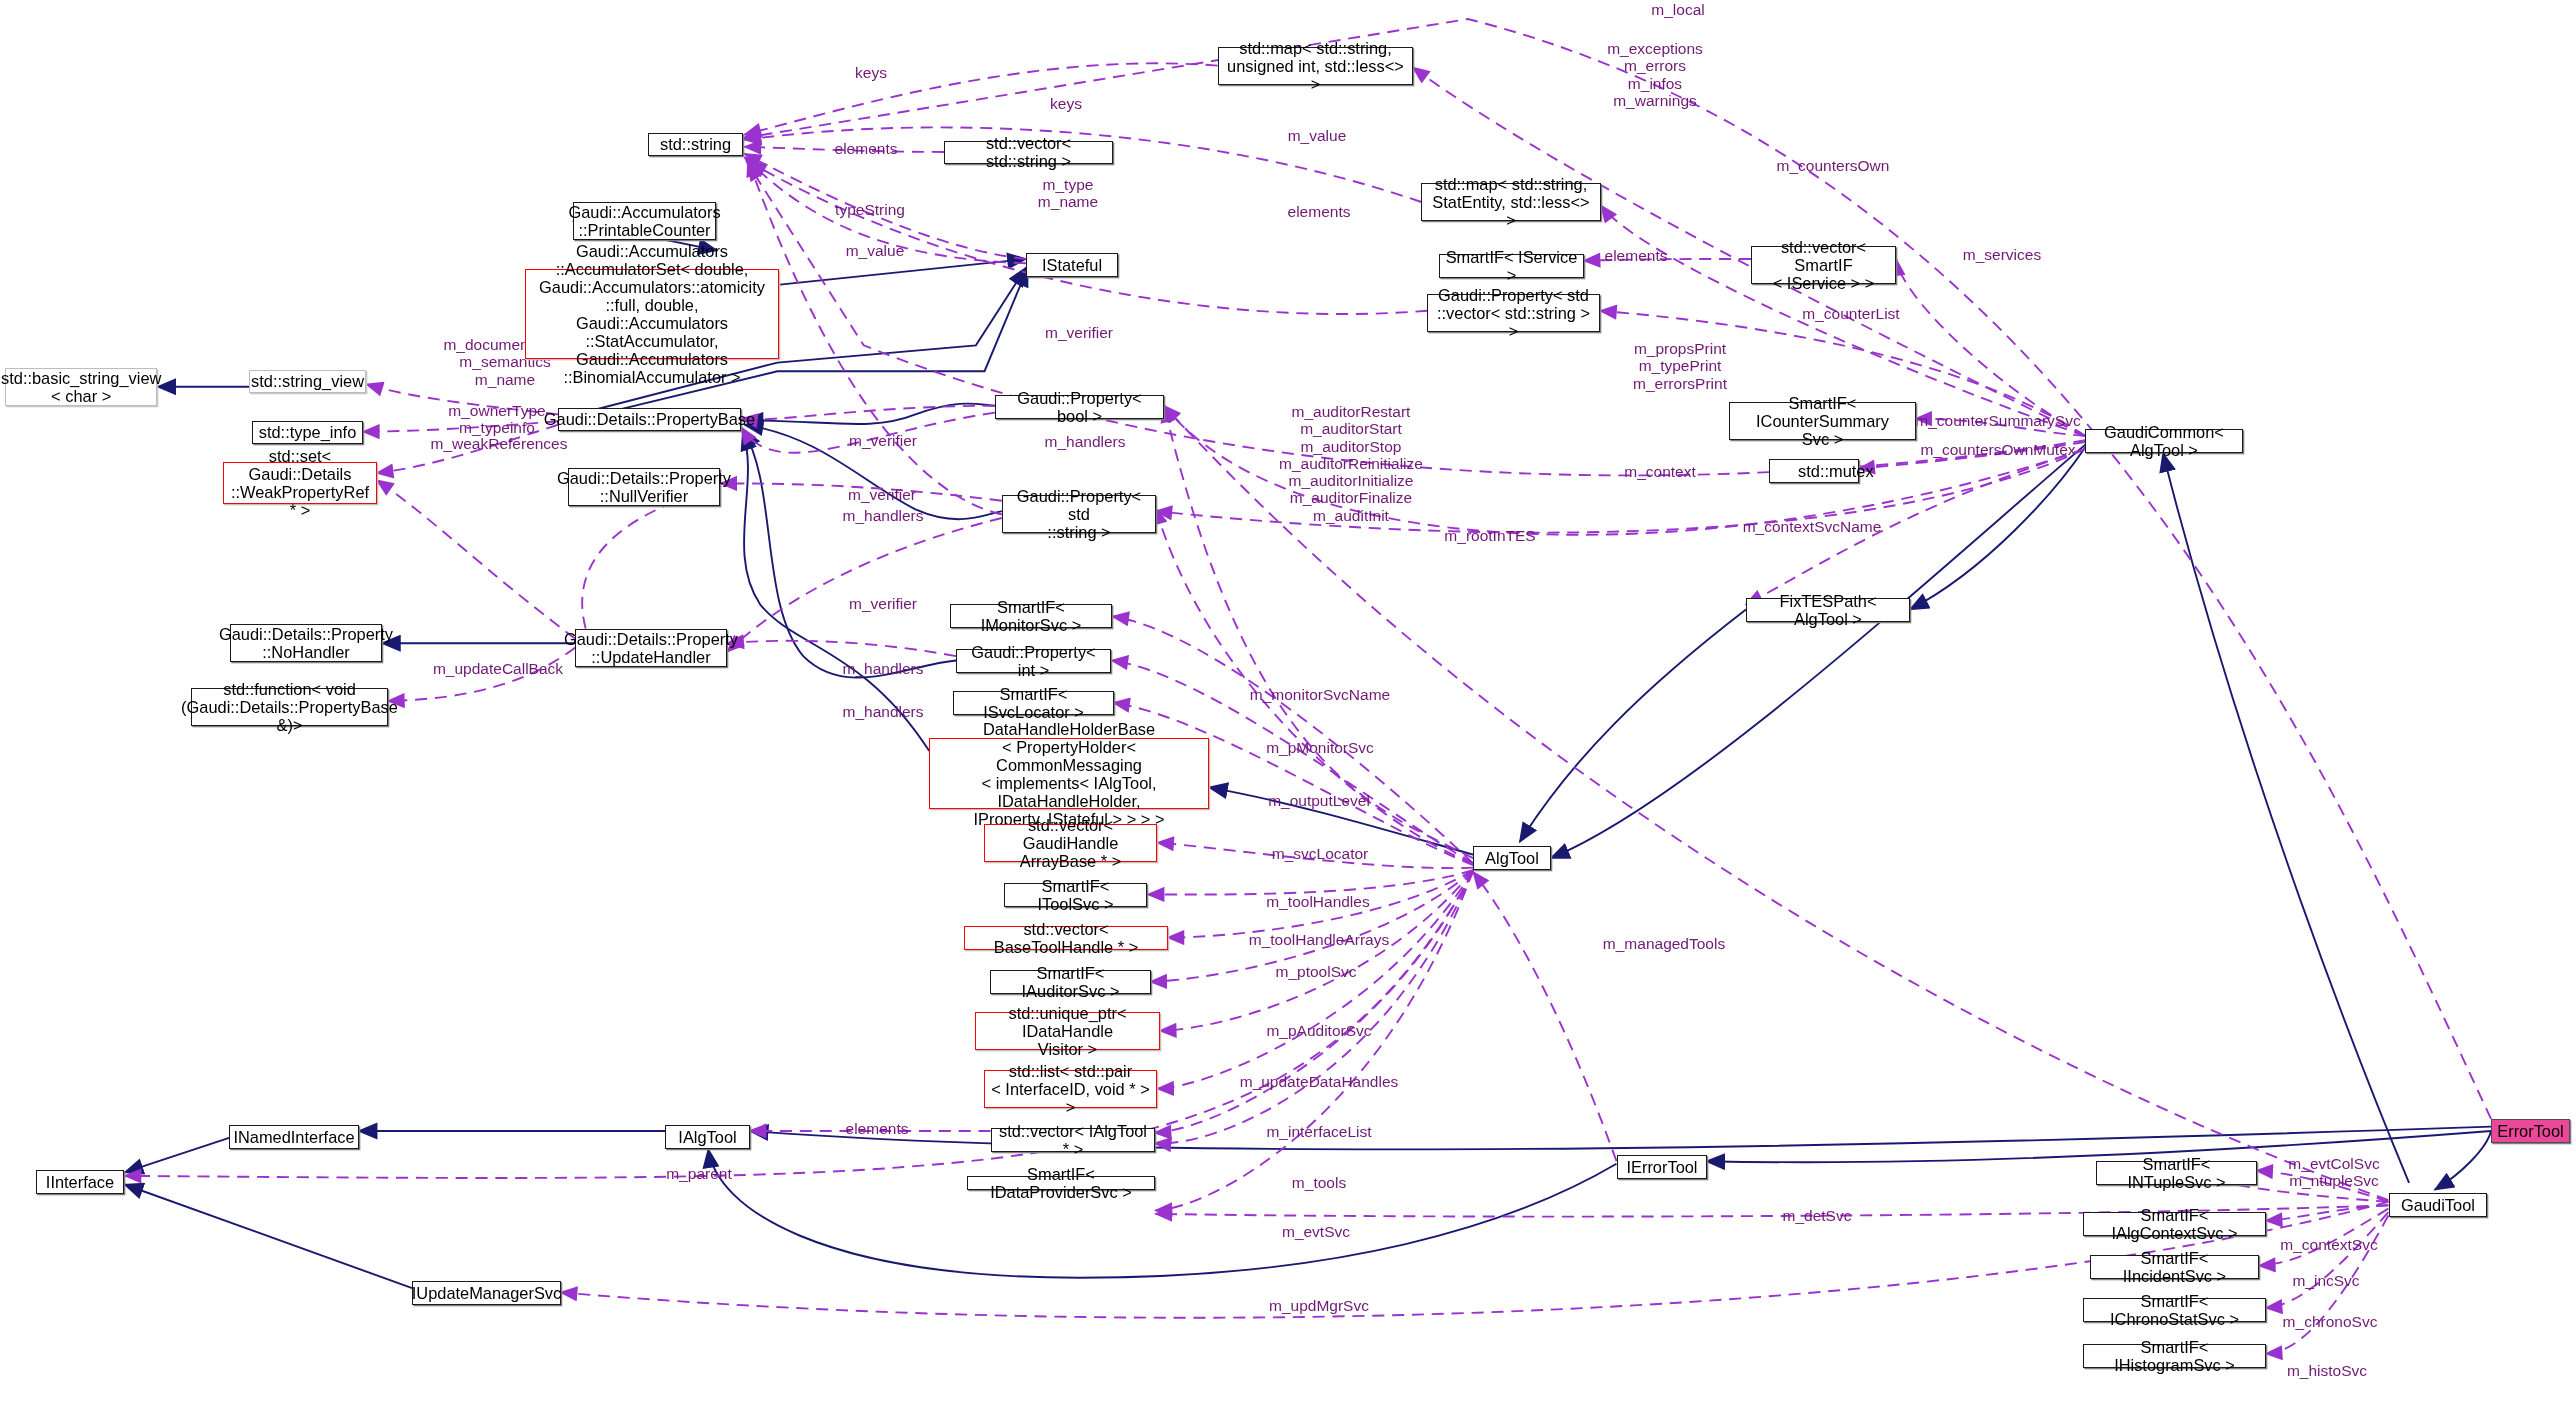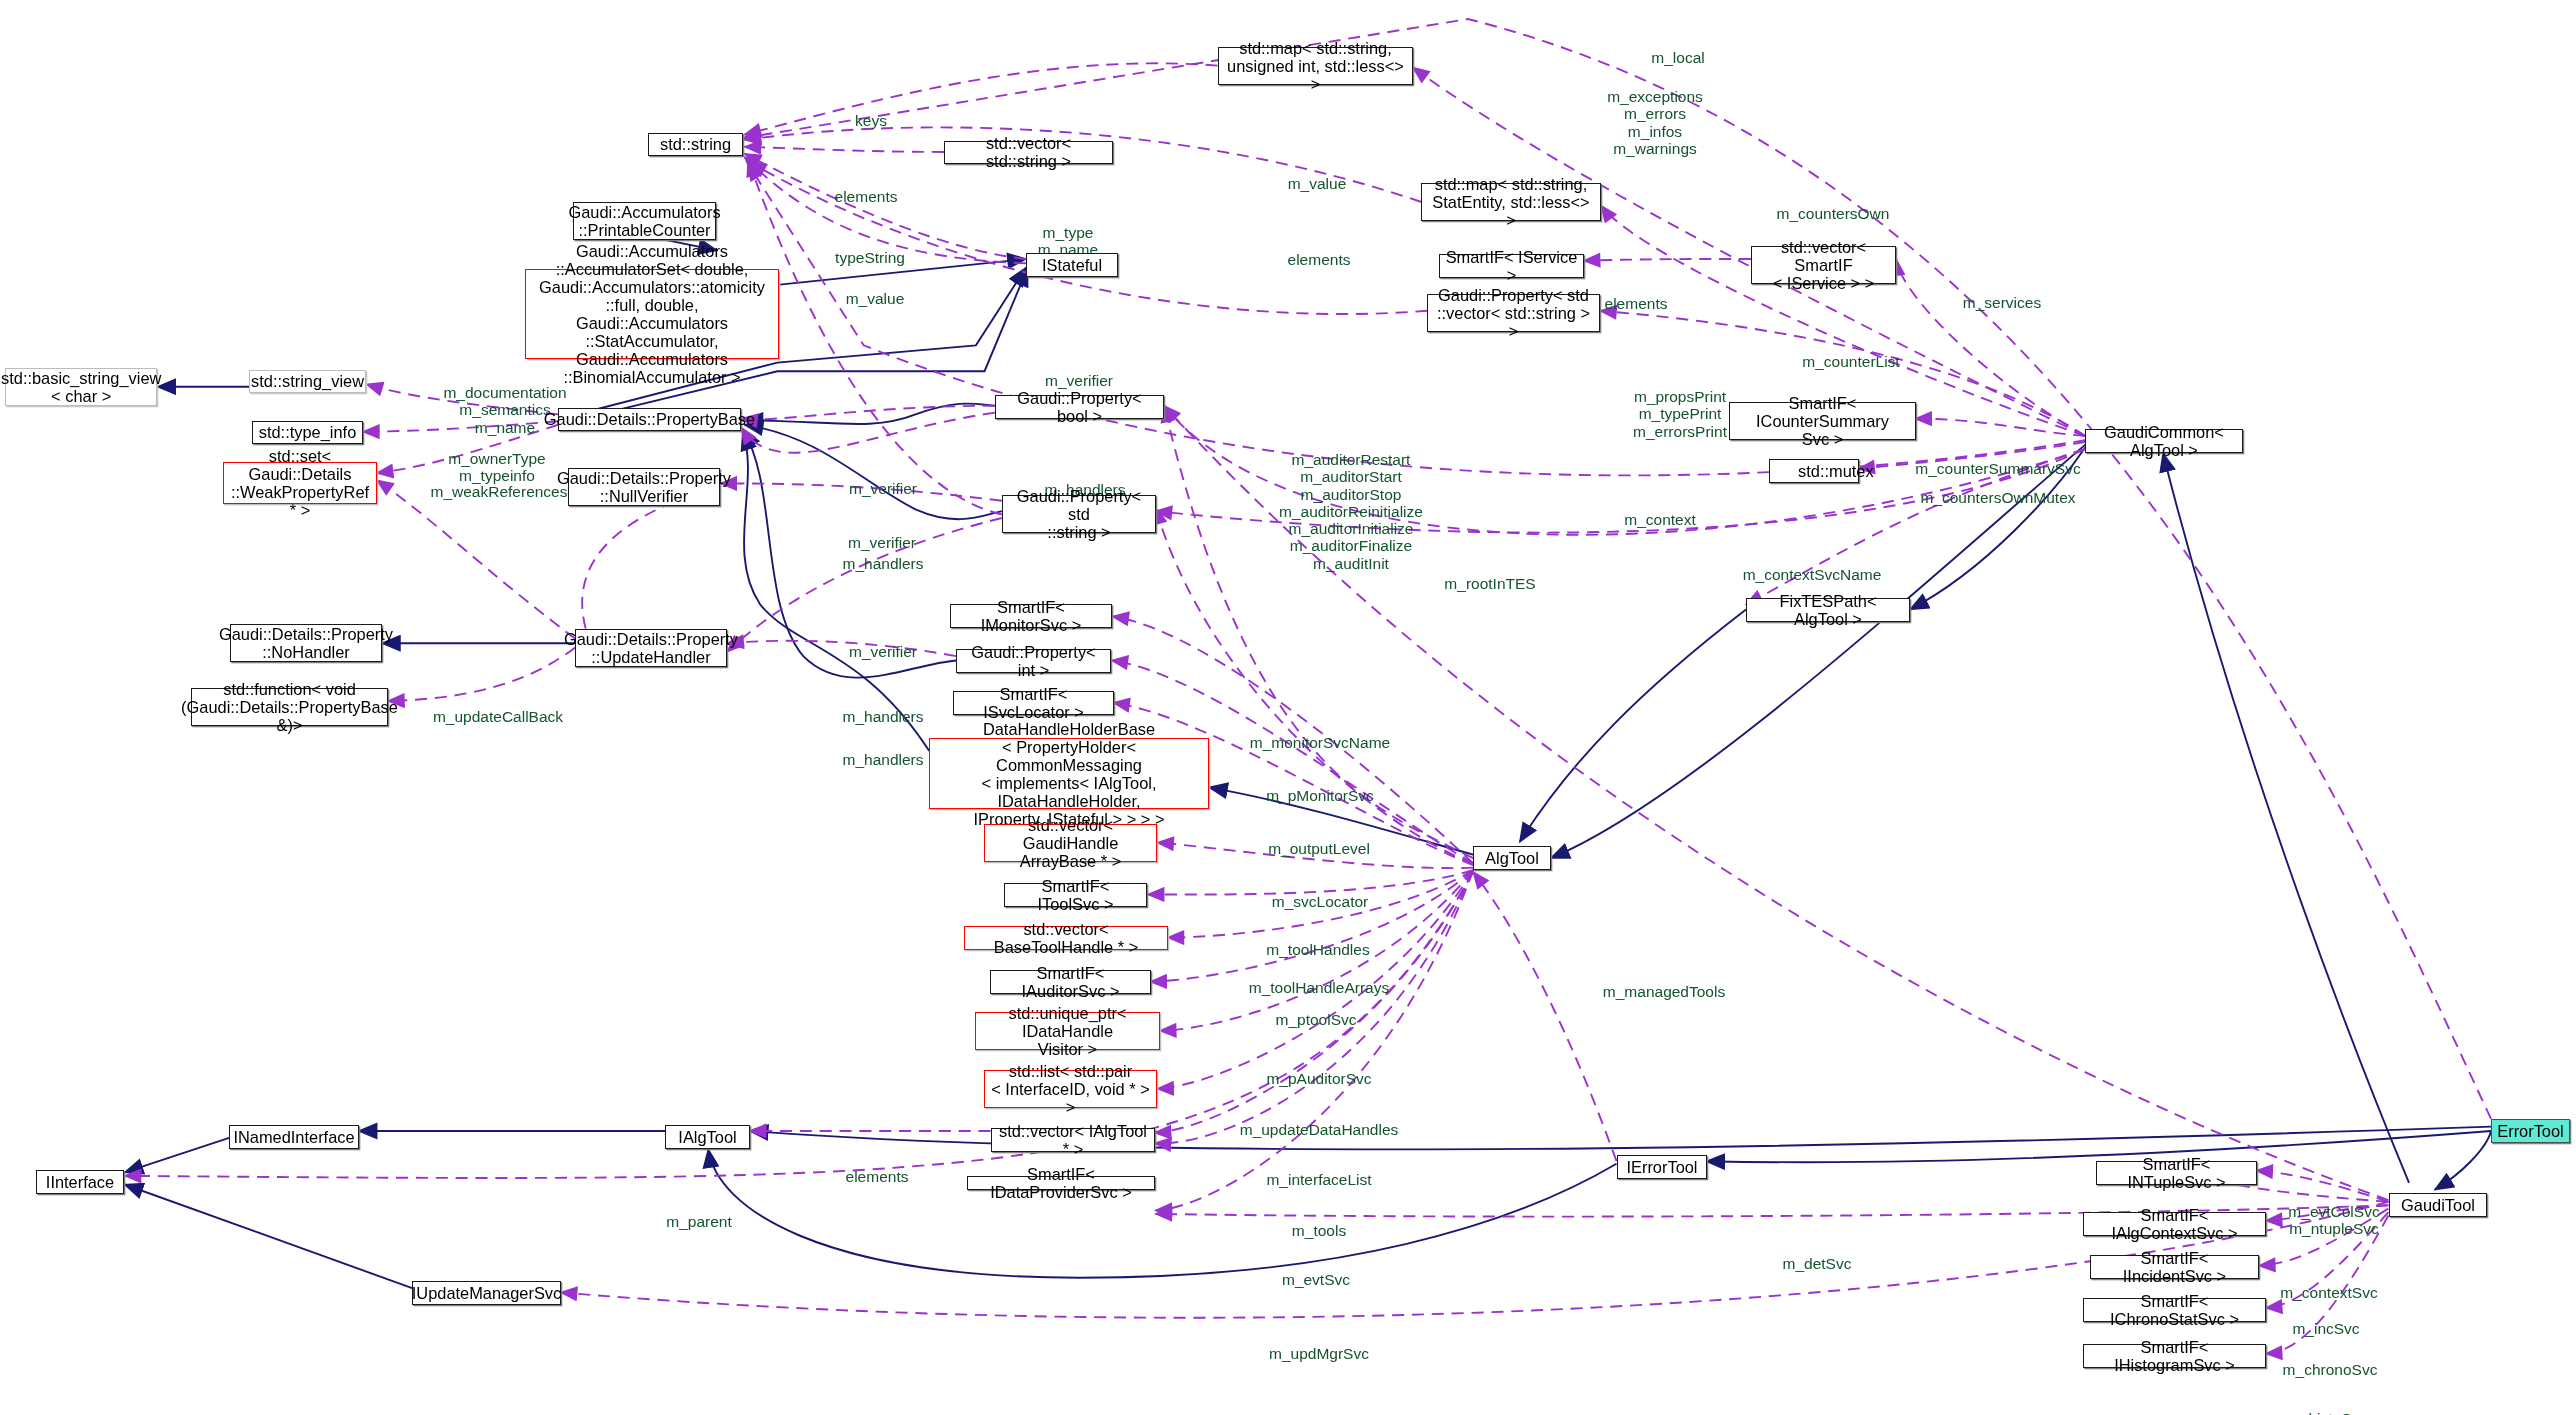--- a/index.html
+++ b/index.html
@@ -26,33 +26,32 @@
     color:#000000;
     font-size:16.4px;
     line-height:18px;
     white-space:pre-line;
     padding:1.7px 4.3px;
     box-shadow:1.3px 1.3px 0 0 #808080;
     z-index:5;
   }
   .node.red{border:1.4px solid #ff0000;box-shadow:1.3px 1.3px 0 0 #c0c0c0;}
   .node.grey-border{border:0.9px solid #bdbdbd;box-shadow:1.3px 1.3px 0 0 #c8c8c8;}
-  .node.current{background:#5eead4;border:0.9px solid #4d4d4d;}
+  .node.current{background:#ec4899;border:0.9px solid #4d4d4d;}
 
   .elabel{
     position:absolute;
-    color:#14532d;
+    color:#701a75;
     font-size:15.5px;
     line-height:17.3px;
     white-space:pre-line;
     text-align:center;
     transform:translate(-50%,-50%);
     z-index:4;
     pointer-events:none;
-    margin-top:48px;
   }
 </style>
 </head>
 <body>
 
 <div id="diagram">
 
   <svg id="edges" viewBox="0 0 2983 1639" xmlns="http://www.w3.org/2000/svg">
     <defs>
       <marker id="arrIn" viewBox="0 0 12 10" refX="11" refY="5" markerWidth="11" markerHeight="9" orient="auto-start-reverse">

